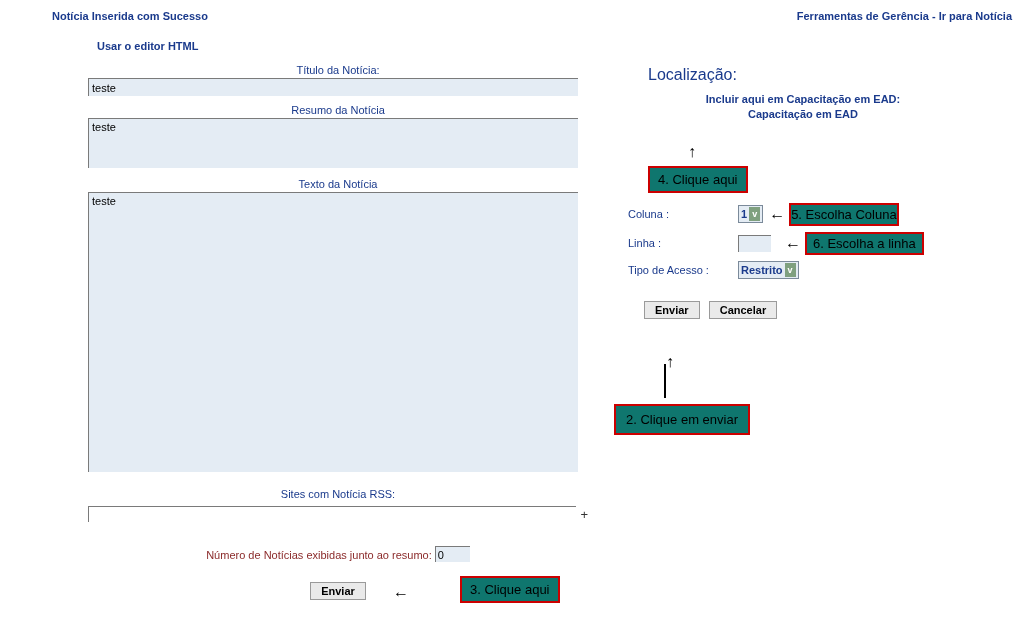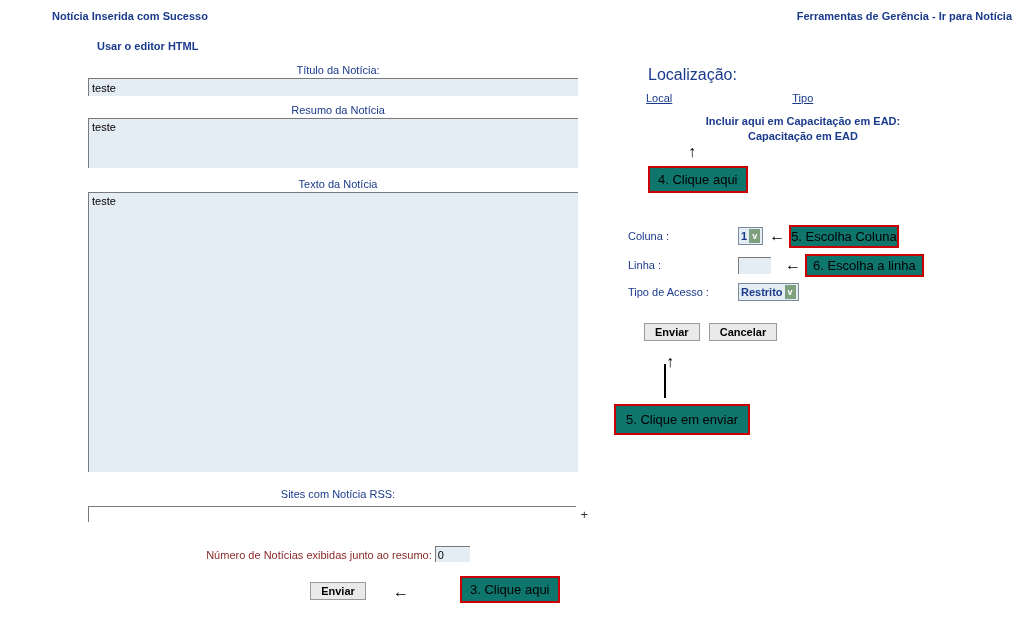--- a/index.html
+++ b/index.html
@@ -150,24 +150,20 @@
 
     <div class="send-row">
       <button class="btn">Enviar</button>
       <span class="arrow" style="position:absolute; left:305px; top:2px;">←</span>
       <div class="callout" style="left:372px; top:-6px;">3. Clique aqui</div>
     </div>
   </div>
 
   <div class="right-col">
     <div class="loc-label">Localização:</div>
-    <div class="loc-headers">
-      <span>Local</span>
-      <span>Tipo</span>
-    </div>
     <div class="include-text">
       <span>Incluir aqui em Capacitação em EAD:</span><br>
       <span>Capacitação em EAD</span>
     </div>
 
     <span class="arrow" style="left:60px; top:80px;">↑</span>
     <div class="callout" style="left:20px; top:102px;">4. Clique aqui</div>
 
     <div style="height:80px;"></div>
 
@@ -196,15 +192,15 @@
       </span>
     </div>
 
     <div class="btn-row">
       <button class="btn">Enviar</button>
       <button class="btn" style="margin-left:6px;">Cancelar</button>
     </div>
 
     <span class="arrow" style="left:38px; top:290px;">↑</span>
     <div style="position:absolute; left:36px; top:300px; width:2px; height:34px; background:#000;"></div>
-    <div class="callout" style="left:-14px; top:340px; padding:6px 10px;">5.  Clique em enviar</div>
+    <div class="callout" style="left:-14px; top:340px; padding:6px 10px;">2.  Clique em enviar</div>
   </div>
 </div>
 
 </body></html>

